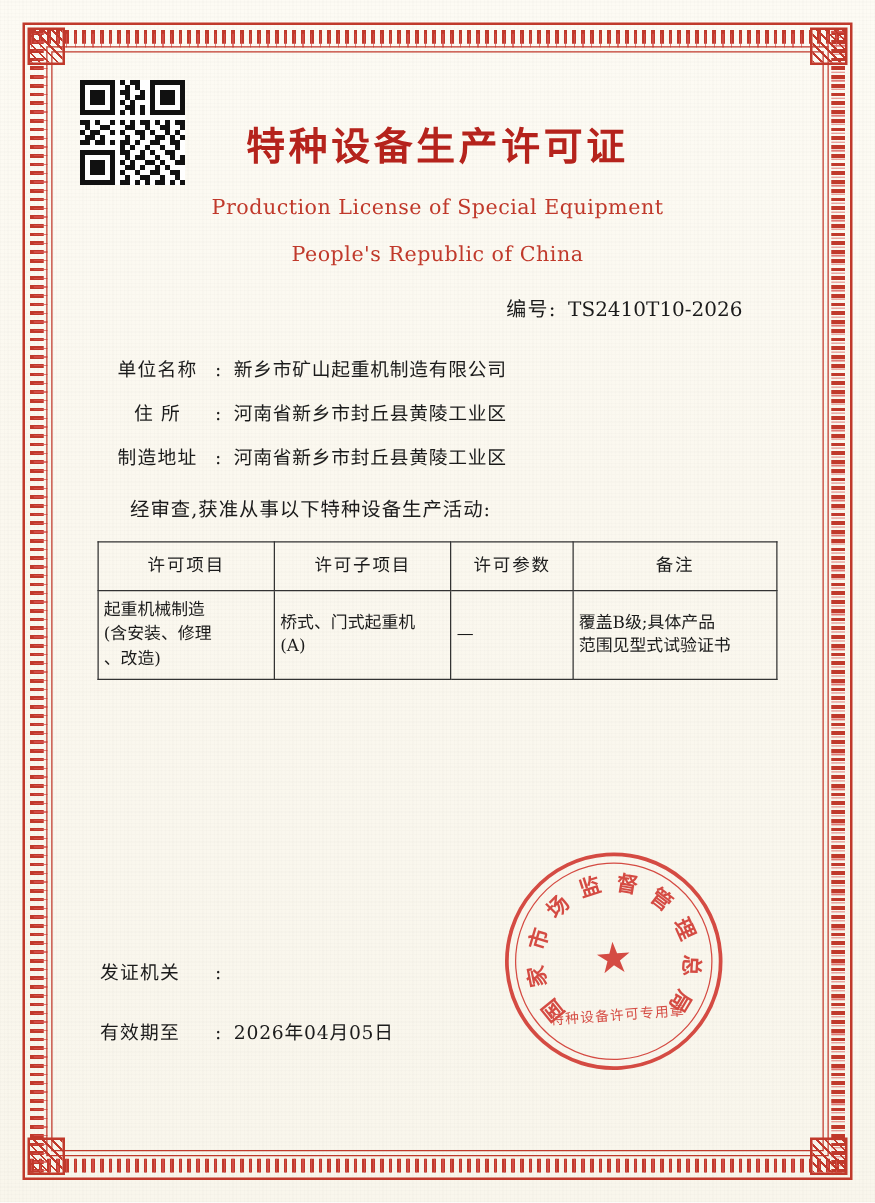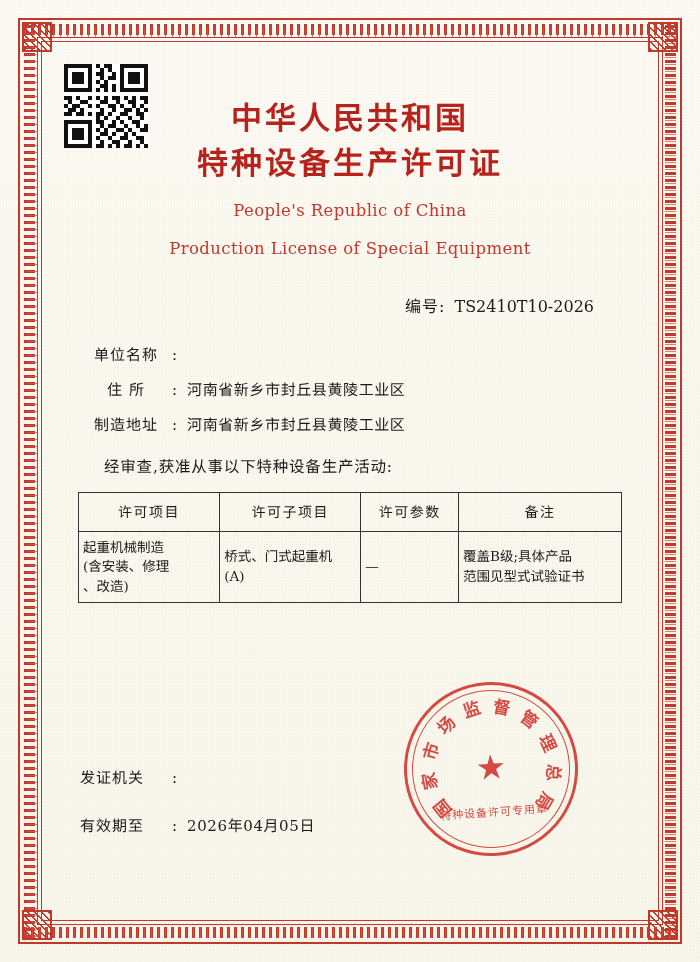--- a/index.html
+++ b/index.html
@@ -146,21 +146,21 @@
     font-family: "DejaVu Serif", "Liberation Serif", serif;
     font-size: 16.5px;
     color: #c0392b;
     letter-spacing: .4px;
     margin-top: 12px;
     line-height: 1.6;
   }
 
   
   .number-row {
-    margin-top: 30px;
+    margin-top: 16px;
     text-align: right;
     padding-right: 58px;
     font-family: "DejaVu Serif", "Liberation Serif", serif;
     font-size: 16px;
     color: #1b1b1b;
   }
   .number-row .num-label { letter-spacing: 1px; }
   .number-row .num-value { margin-left: 4px; }
 
   
@@ -433,35 +433,35 @@
             <rect x="11" y="20" width="1" height="1"></rect>
           <rect x="13" y="20" width="1" height="1"></rect>
             <rect x="15" y="20" width="2" height="1"></rect>
           <rect x="18" y="20" width="1" height="1"></rect>
             <rect x="20" y="20" width="1" height="1"></rect>
         </g>
       </svg>
     </div>
 
     <div class="title-block">
-      <div class="title-cn">中华人民共和国</div>
       <div class="title-cn">特种设备生产许可证</div>
+      <div class="title-en">Production License of Special Equipment</div>
       <div class="title-en">People's Republic of China</div>
-      <div class="title-en">Production License of Special Equipment</div>
     </div>
 
     <div class="number-row">
       <span class="num-label">编号:</span>
       <span class="num-value">TS2410T10-2026</span>
     </div>
 
     <div class="fields">
       <div class="field-row">
         <span class="field-label">单位名称</span>
         <span class="field-colon">:</span>
+        <span class="field-value">新乡市矿山起重机制造有限公司</span>
       </div>
       <div class="field-row">
         <span class="field-label spaced">住  所</span>
         <span class="field-colon">:</span>
         <span class="field-value">河南省新乡市封丘县黄陵工业区</span>
       </div>
       <div class="field-row">
         <span class="field-label">制造地址</span>
         <span class="field-colon">:</span>
         <span class="field-value">河南省新乡市封丘县黄陵工业区</span>

